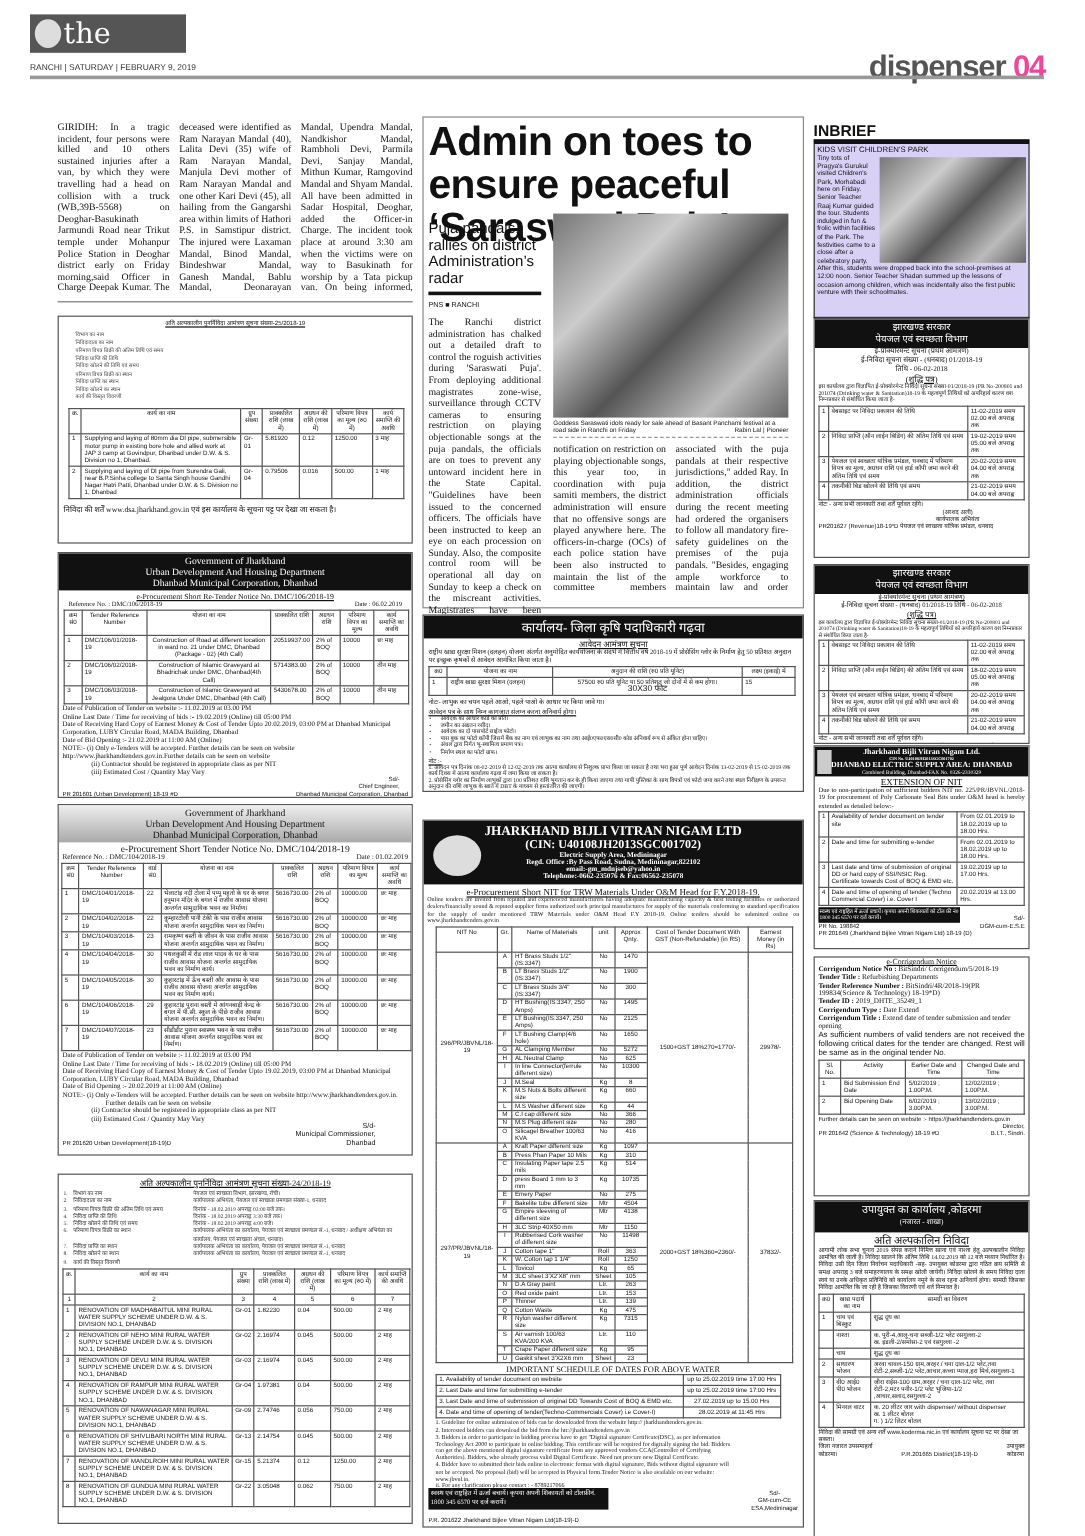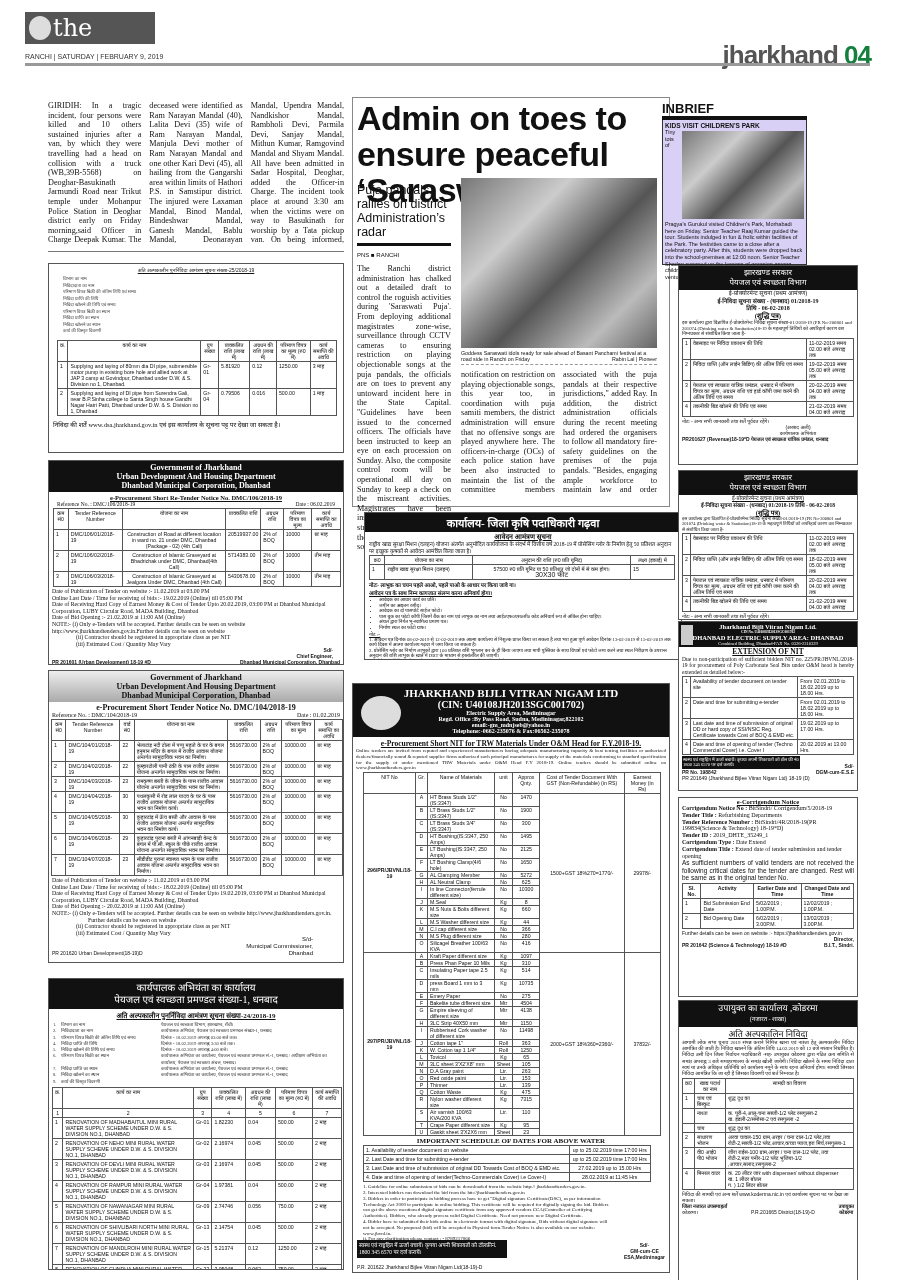--- a/index.html
+++ b/index.html
@@ -16,34 +16,34 @@
 .body3{column-count:3;column-gap:8px;font-size:8.2px;line-height:9.6px;text-align:justify}
 .body2{font-size:8.2px;line-height:9.6px;text-align:justify}
 .box{border:1px solid #555;background:#fff;overflow:hidden}
 .darkhdr{background:#111;color:#fff;text-align:center}
 .greyhdr{background:linear-gradient(#eee,#aaa);text-align:center}
 table{border-collapse:collapse;width:100%}
 td,th{border:1px solid #555;font-size:5.2px;line-height:6px;padding:1px 2px;vertical-align:top;font-family:"Liberation Sans",sans-serif;font-weight:normal}
 .small{font-size:6px;line-height:7px;font-family:"Liberation Sans",sans-serif}
 .tiny{font-size:5px;line-height:6px;font-family:"Liberation Sans",sans-serif}
 .ctr{text-align:center}
-.b{font-weight:bold}
+.b{font-weight:normal}
 .u{text-decoration:underline}
 .photo{background:linear-gradient(135deg,#777,#ccc 30%,#555 55%,#bbb 80%,#666)}
 .kids{background:#d9d0f5}
 </style>
 </head>
 <body>
 
 <div class="abs masthead-logo">
   <span class="logo-circle"></span>
   <span>the pioneer</span>
 </div>
 <div class="abs dateline">RANCHI | SATURDAY | FEBRUARY 9, 2019</div>
-<div class="abs section-title"><span>jharkhand</span> <span style="color:#15803d">04</span></div>
+<div class="abs section-title"><span>dispenser</span> <span style="color:#ec4899">04</span></div>
 <div class="abs rule"></div>
 
 <div class="col" style="left:48px;top:97px;width:296px">
   <div class="body3" style="margin-top:4px;height:144px;overflow:hidden">GIRIDIH: In a tragic incident, four persons were killed and 10 others sustained injuries after a van, by which they were travelling had a head on collision with a truck (WB,39B-5568) on Deoghar-Basukinath Jarmundi Road near Trikut temple under Mohanpur Police Station in Deoghar district early on Friday morning,said Officer in Charge Deepak Kumar. The deceased were identified as Ram Narayan Mandal (40), Lalita Devi (35) wife of Ram Narayan Mandal, Manjula Devi mother of Ram Narayan Mandal and one other Kari Devi (45), all hailing from the Gangarshi area within limits of Hathori P.S. in Samstipur district. The injured were Laxaman Mandal, Binod Mandal, Bindeshwar Mandal, Ganesh Mandal, Bablu Mandal, Deonarayan Mandal, Upendra Mandal, Nandkishor Mandal, Rambholi Devi, Parmila Devi, Sanjay Mandal, Mithun Kumar, Ramgovind Mandal and Shyam Mandal. All have been admitted in Sadar Hospital, Deoghar, added the Officer-in Charge. The incident took place at around 3:30 am when the victims were on way to Basukinath for worship by a Tata pickup van. On being informed, police reached the spot, rescued the injured persons and admitted them to the Deoghar sadar district Hospital. They were later someone shifted to the private nursing hospital in Deoghar as their conditions deteriorated. PNS</div>
   <div style="border-top:1px solid #777;margin-top:6px"></div>
 </div>
 
 <div class="col box" style="left:48px;top:263px;width:296px;height:190px">
   <div class="tiny ctr u" style="margin:3px 0">अति अल्पकालीन पुनर्निविदा आमंत्रण सूचना संख्या-25/2018-19</div>
   <div style="height:60px;padding:0 14px;font-size:4.5px;line-height:6.5px;color:#444">
@@ -271,24 +271,20 @@
       <div>S/d-</div>
       <div>Municipal Commissioner,</div>
     </div>
   <div class="tiny" style="display:flex;justify-content:space-between;padding:0 30px 0 3px">
       <span>PR 201620 Urban Development(18-19)D</span>
       <span class="small">Dhanbad</span>
     </div>
 </div>
 
 <div class="col box" style="left:48px;top:978px;width:296px;height:292px">
-  <div class="darkhdr" style="font-size:10px;line-height:12px;padding:3px">
-    <div>कार्यपालक अभियंता का कार्यालय</div>
-      <div>पेयजल एवं स्वच्छता प्रमण्डल संख्या-1, धनबाद</div>
-  </div>
   <div class="ctr b u" style="font-size:7px;margin:2px 0">अति अल्पकालीन पुनर्निविदा आमंत्रण सूचना संख्या-24/2018-19</div>
   <div style="padding:0 4px;font-size:4.6px;line-height:6.3px;color:#333">
     <div style="display:flex">
         <span style="width:8px">1.</span>
         <span style="width:100px">विभाग का नाम</span>
         <span>पेयजल एवं स्वच्छता विभाग, झारखण्ड, राँची।</span>
       </div>
     <div style="display:flex">
         <span style="width:8px">2.</span>
         <span style="width:100px">निविदादाता का नाम</span>
@@ -434,21 +430,21 @@
     <div class="body2" style="height:290px;overflow:hidden">The Ranchi district administration has chalked out a detailed draft to control the roguish activities during 'Saraswati Puja'. From deploying additional magistrates zone-wise, surveillance through CCTV cameras to ensuring restriction on playing objectionable songs at the puja pandals, the officials are on toes to prevent any untoward incident here in the State Capital. "Guidelines have been issued to the concerned officers. The officials have been instructed to keep an eye on each procession on Sunday. Also, the composite control room will be operational all day on Sunday to keep a check on the miscreant activities. Magistrates have been instructed to report and take stringent action against those playing offensive songs at the puja pandals," said Ranchi DC, Rai Mahimapat Ray. "Considering the last year</div>
   </div>
   <div class="photo" style="position:absolute;left:108px;top:80px;width:196px;height:170px"></div>
   <div class="tiny" style="position:absolute;left:108px;top:252px;width:196px;font-size:5.3px;border-bottom:1px dashed #999;padding-bottom:2px">
     <span>Goddess Saraswati idols ready for sale ahead of Basant Panchami festival at a road side in Ranchi on Friday</span>
     <span style="float:right">Rabin Lal | Pioneer</span>
   </div>
   <div class="body2" style="position:absolute;left:108px;top:272px;width:196px;height:133px;column-count:2;column-gap:8px;overflow:hidden">notification on restriction on playing objectionable songs, this year too, in coordination with puja samiti members, the district administration will ensure that no offensive songs are played anywhere here. The officers-in-charge (OCs) of each police station have been also instructed to maintain the list of the committee members associated with the puja pandals at their respective jurisdictions," added Ray. In addition, the district administration officials during the recent meeting had ordered the organisers to follow all mandatory fire-safety guidelines on the premises of the puja pandals. "Besides, engaging ample workforce to maintain law and order situation in the capital city, all points regarding the fire-safety norms as well have been taken into consideration. Organisers have been told to ensure arrangement of fire-extinguishers and other mandatory equipments," he added.</div>
 </div>
 
-<div class="col box" style="left:364px;top:512px;width:318px;height:148px">
+<div class="col box" style="left:352px;top:512px;width:318px;height:148px">
   <div class="darkhdr b" style="font-size:11px;padding:2px">कार्यालय- जिला कृषि पदाधिकारी गढ़वा</div>
   <div class="ctr b u" style="font-size:7px">आवेदन आमंत्रण सूचना</div>
   <div style="font-size:5.5px;line-height:6.5px;padding:0 4px">राष्ट्रीय खाद्य सुरक्षा मिशन (दलहन) योजना अंतर्गत अनुमोदित कार्ययोजना के संदर्भ में वित्तीय वर्ष 2018-19 में प्रोसेसिंग ग्लोर के निर्माण हेतु 50 प्रतिशत अनुदान पर इच्छुक कृषकों से आवेदन आमंत्रित किया जाता है।</div>
   <table style="margin:1px 4px;width:306px">
     <tbody>
         <tr>
           <th>क्र0</th>
           <th>योजना का नाम</th>
           <th>अनुदान की राशि (रु0 प्रति यूनिट)</th>
           <th>लक्ष्य (इकाई) में</th>
@@ -767,21 +763,21 @@
   </div>
   <div style="position:absolute;left:4px;bottom:14px;width:150px;background:#111;color:#fff;font-size:5.5px;line-height:7px;padding:2px">स्वस्थ एवं राष्ट्रहित में ऊर्जा बचायें। कृपया अपनी शिकायतों को टॉलफ्रीनं. 1800 345 6570 पर दर्ज करायें।</div>
   <div class="tiny b" style="position:absolute;right:4px;bottom:12px;text-align:center">
       <div>Sd/-</div>
       <div>GM-cum-CE</div>
       <div>ESA,Medininagar</div>
     </div>
   <div class="tiny" style="position:absolute;left:4px;bottom:2px">P.R. 201622 Jharkhand Bijlee Vitran Nigam Ltd(18-19)-D</div>
 </div>
 
-<div class="col" style="left:662px;top:101px;width:145px">
+<div class="col" style="left:678px;top:101px;width:180px">
   <div style="font-family:'Liberation Sans',sans-serif;font-weight:bold;font-size:13px;border-bottom:4px solid #111">INBRIEF</div>
   <div class="kids" style="border:1px solid #333;border-top:none;padding:2px;height:145px;position:relative">
     <div class="b" style="font-family:'Liberation Sans',sans-serif;font-size:6.5px">KIDS VISIT CHILDREN'S PARK</div>
     <div class="photo" style="float:right;width:122px;height:88px;margin:2px 0 2px 3px"></div>
     <div style="font-family:'Liberation Sans',sans-serif;font-size:5.5px;line-height:6.6px">Tiny tots of Pragya's Gurukul visited Children's Park, Morhabadi here on Friday. Senior Teacher Raaj Kumar guided the tour. Students indulged in fun &amp; frolic within facilities of the Park. The festivities came to a close after a celebratory party. After this, students were dropped back into the school-premises at 12:00 noon. Senior Teacher Shadan summed up the lessons of occasion among children, which was incidentally also the first public venture with their schoolmates.</div>
   </div>
 </div>
 
 <div class="col box" style="left:678px;top:265px;width:180px;height:200px">
   <div class="darkhdr" style="font-size:8px;line-height:10px;padding:2px">

